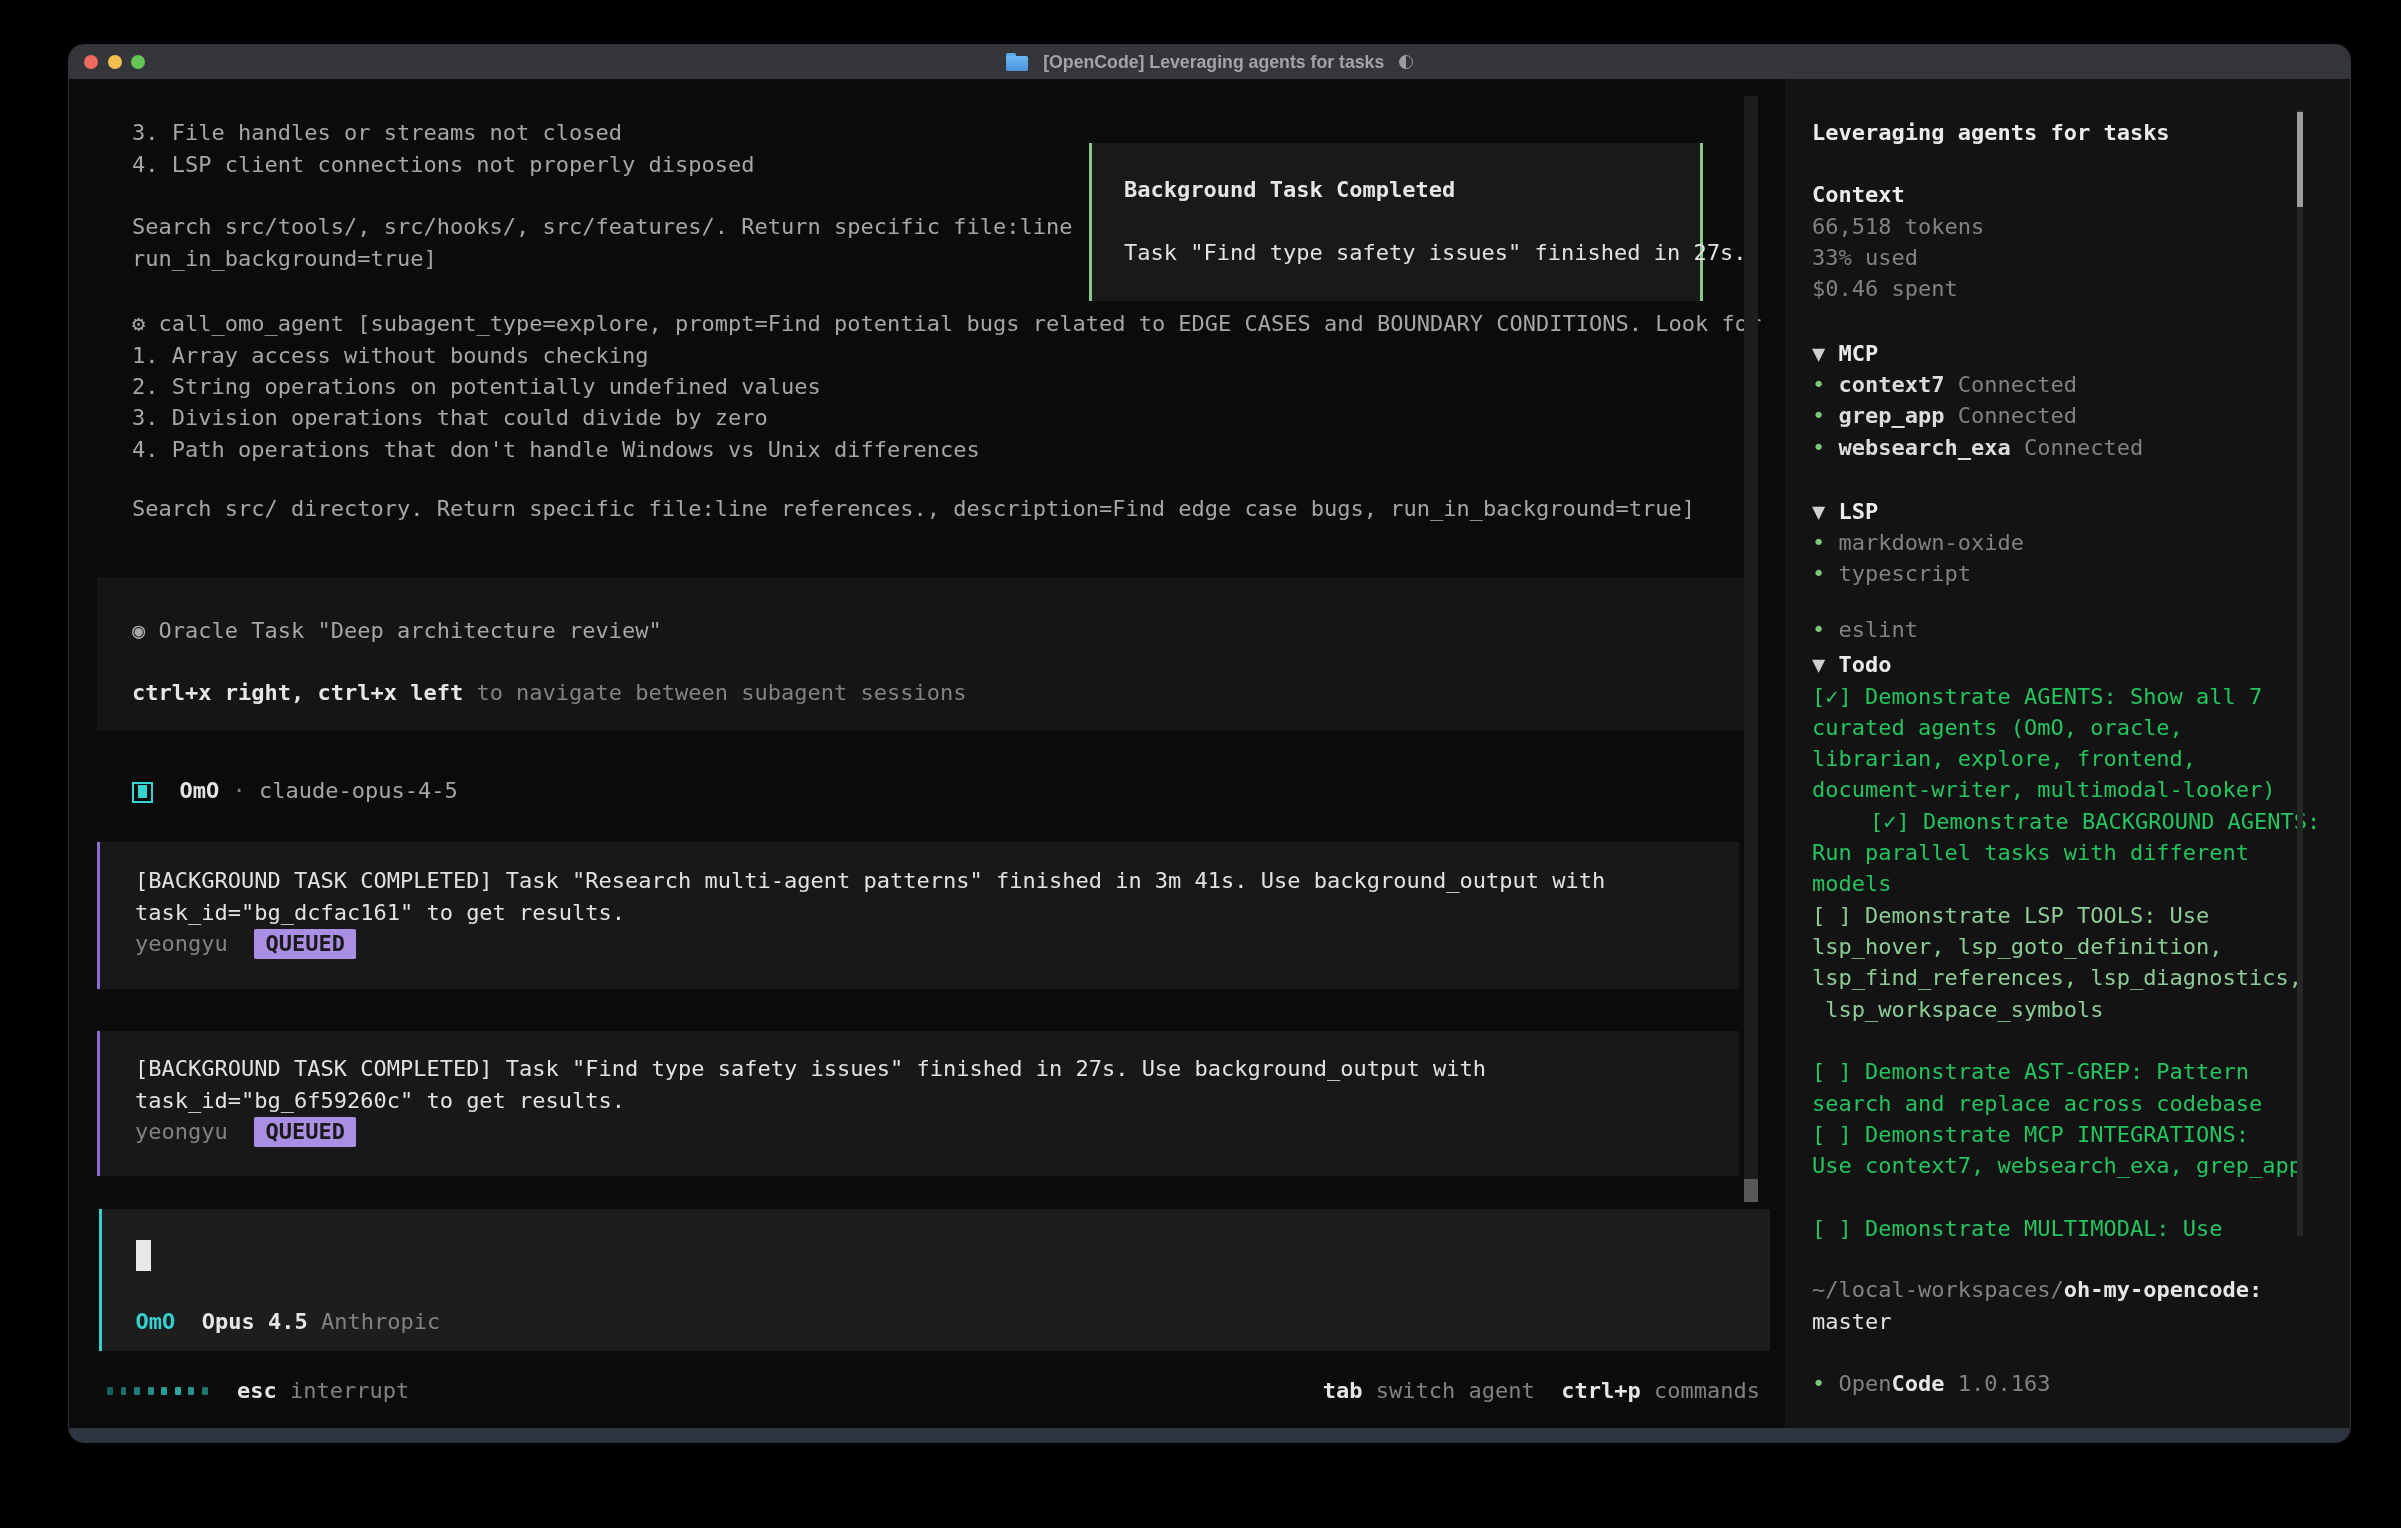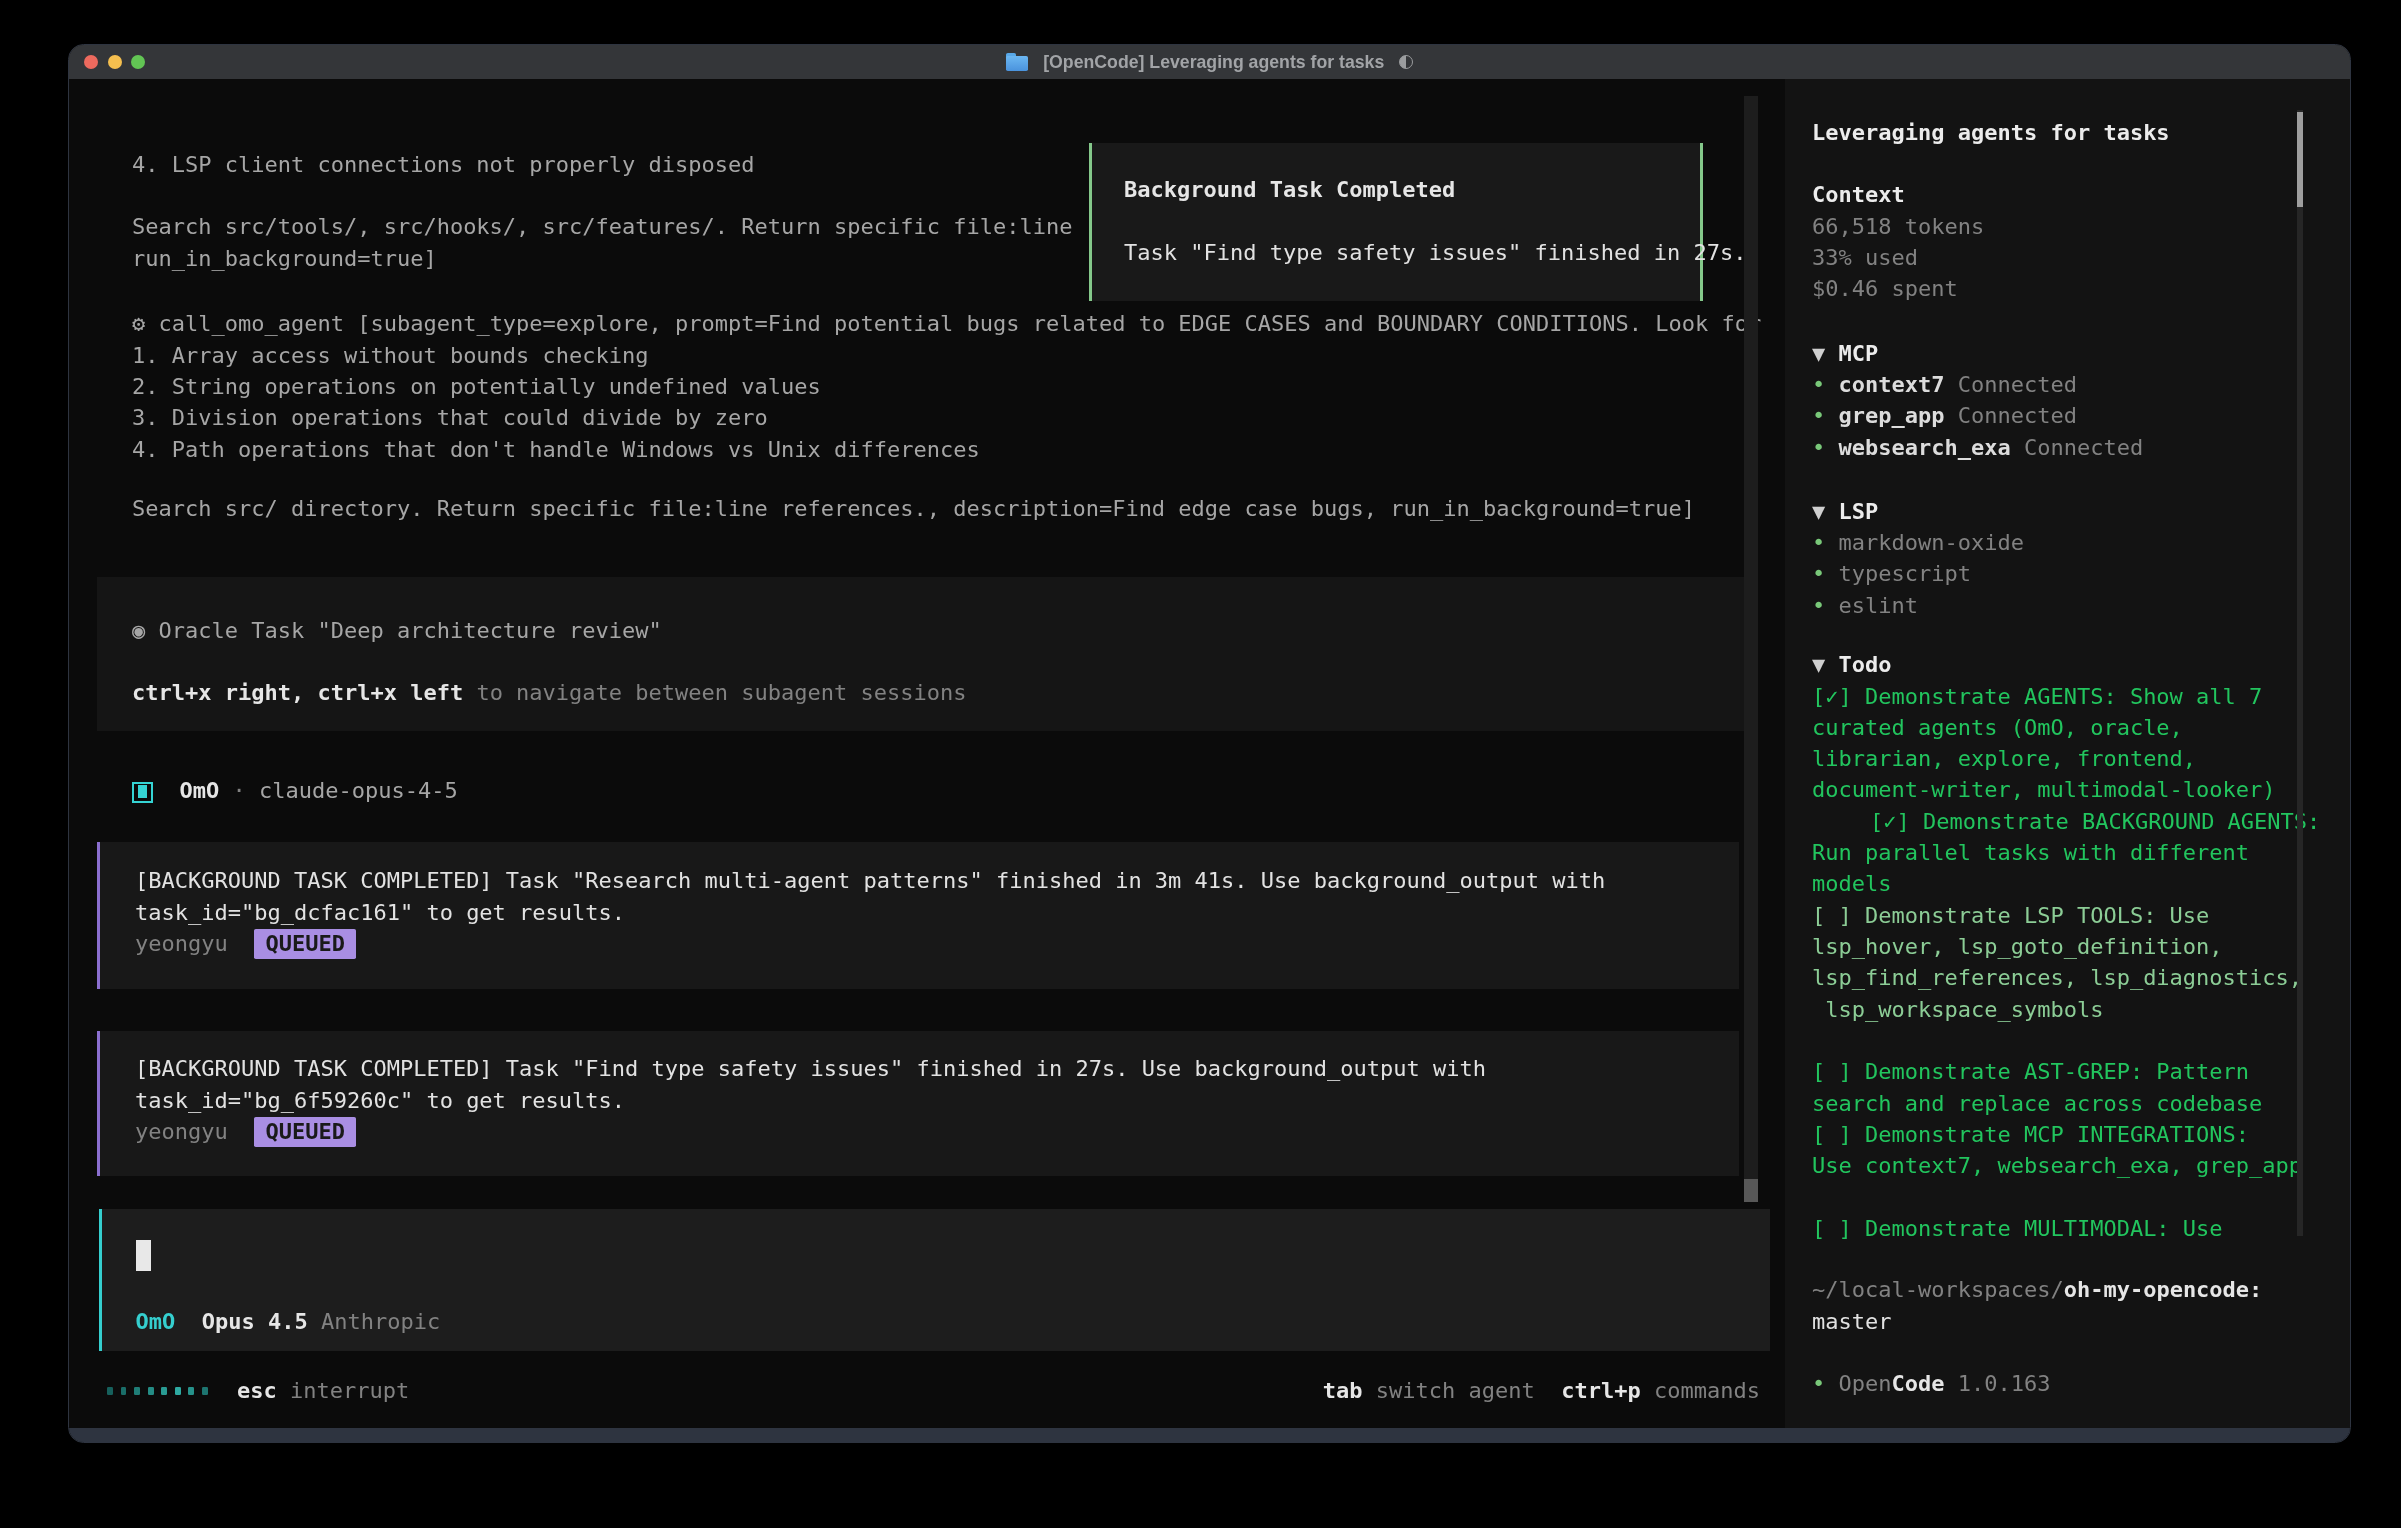--- a/index.html
+++ b/index.html
@@ -85,20 +85,21 @@
         </div>
         <span id="window-title">[OpenCode] Leveraging agents for tasks</span>
         <div class="halfcircle-icon"></div>
       </div>
     </div>
 
     <div id="content-row">
 
       <div id="main">
 
+        <div class="ln" style="left:63px;top:38px;">3. File handles or streams not closed</div>
         <div class="ln" style="left:63px;top:70px;">4. LSP client connections not properly disposed</div>
         <div class="ln" style="left:63px;top:132px;">Search src/tools/, src/hooks/, src/features/. Return specific file:line</div>
         <div class="ln" style="left:63px;top:164px;">run_in_background=true]</div>
 
         <div class="ln" style="left:63px;top:229px;"><span>⚙</span><span> </span><span>call_omo_agent [subagent_type=explore, prompt=Find potential bugs related to EDGE CASES and BOUNDARY CONDITIONS. Look for</span></div>
         <div class="ln" style="left:63px;top:261px;">1. Array access without bounds checking</div>
         <div class="ln" style="left:63px;top:292px;">2. String operations on potentially undefined values</div>
         <div class="ln" style="left:63px;top:323px;">3. Division operations that could divide by zero</div>
         <div class="ln" style="left:63px;top:355px;">4. Path operations that don't handle Windows vs Unix differences</div>
         <div class="ln" style="left:63px;top:414px;">Search src/ directory. Return specific file:line references., description=Find edge case bugs, run_in_background=true]</div>
@@ -159,21 +160,21 @@
         <div class="ln dim" style="left:27px;top:194px;">$0.46 spent</div>
 
         <div class="ln" style="left:27px;top:259px;"><span class="tri">▼ </span><span class="sb-h">MCP</span></div>
         <div class="ln" style="left:27px;top:290px;"><span class="bullet-g">• </span><span class="mcp-name">context7</span><span class="dim"> Connected</span></div>
         <div class="ln" style="left:27px;top:321px;"><span class="bullet-g">• </span><span class="mcp-name">grep_app</span><span class="dim"> Connected</span></div>
         <div class="ln" style="left:27px;top:353px;"><span class="bullet-g">• </span><span class="mcp-name">websearch_exa</span><span class="dim"> Connected</span></div>
 
         <div class="ln" style="left:27px;top:417px;"><span class="tri">▼ </span><span class="sb-h">LSP</span></div>
         <div class="ln" style="left:27px;top:448px;"><span class="bullet-g">• </span><span class="dim">markdown-oxide</span></div>
         <div class="ln" style="left:27px;top:479px;"><span class="bullet-g">• </span><span class="dim">typescript</span></div>
-        <div class="ln" style="left:27px;top:511px;"><span class="bullet-g">• </span><span class="dim">eslint</span></div>
+        <div class="ln" style="left:27px;top:535px;"><span class="bullet-g">• </span><span class="dim">eslint</span></div>
 
         <div class="ln" style="left:27px;top:570px;"><span class="tri">▼ </span><span class="sb-h">Todo</span></div>
         <div class="ln todo-gray" style="left:27px;top:602px;">[✓] Demonstrate AGENTS: Show all 7</div>
         <div class="ln todo-gray" style="left:27px;top:633px;">curated agents (OmO, oracle,</div>
         <div class="ln todo-gray" style="left:27px;top:664px;">librarian, explore, frontend,</div>
         <div class="ln todo-gray" style="left:27px;top:695px;">document-writer, multimodal-looker)</div>
         <div class="ln todo-gray" style="left:45px;top:727px;margin-left:40px;">[✓] Demonstrate BACKGROUND AGENTS:</div>
         <div class="ln todo-gray" style="left:27px;top:758px;">Run parallel tasks with different</div>
         <div class="ln todo-gray" style="left:27px;top:789px;">models</div>
         <div class="ln grn" style="left:27px;top:821px;">[ ] Demonstrate LSP TOOLS: Use</div>

